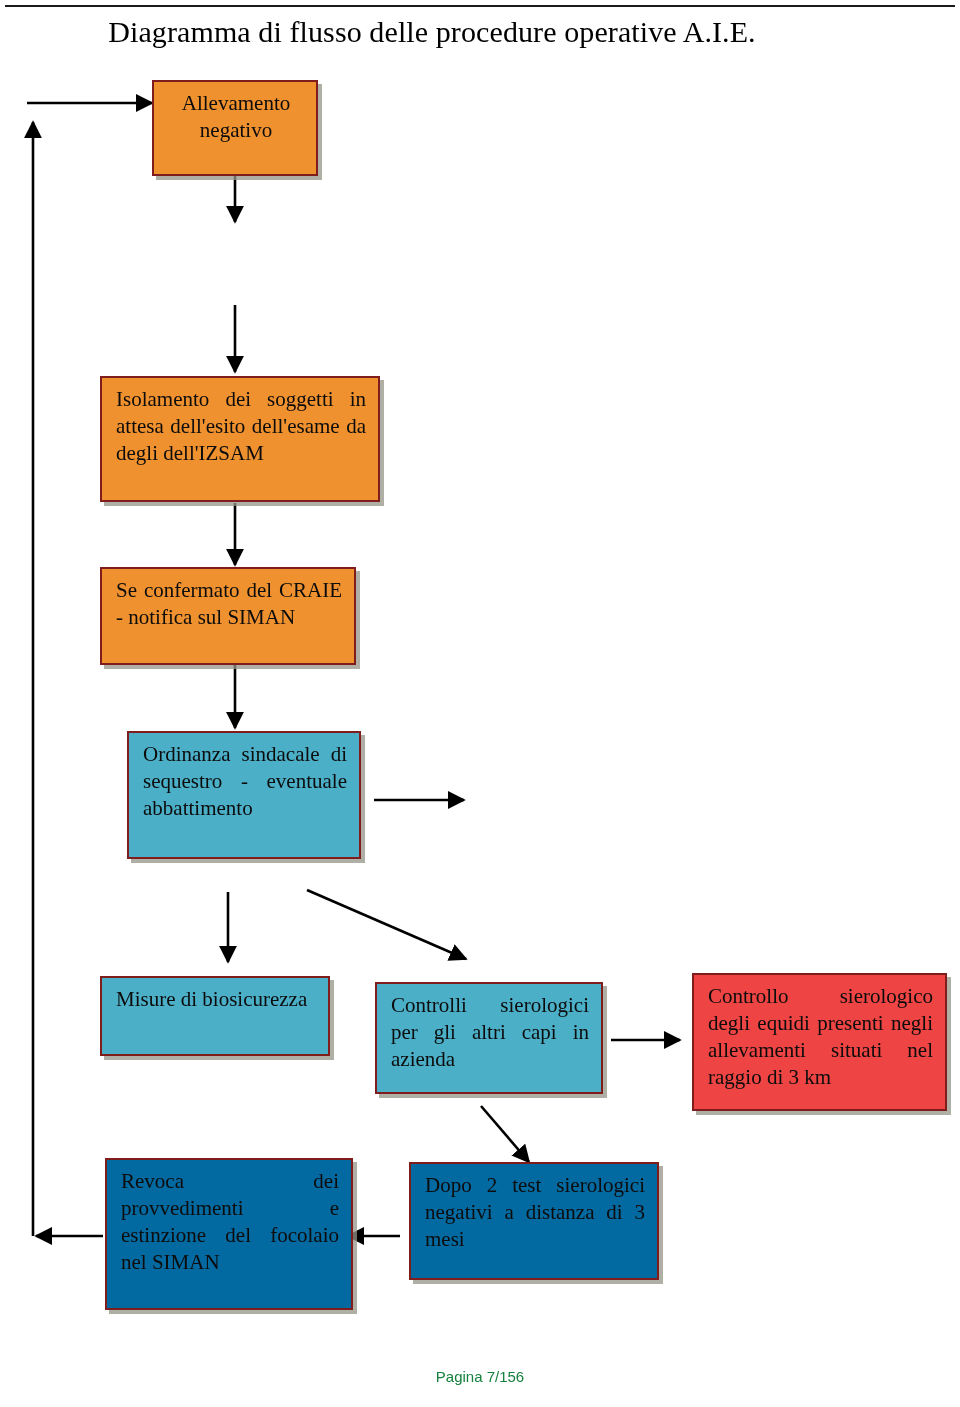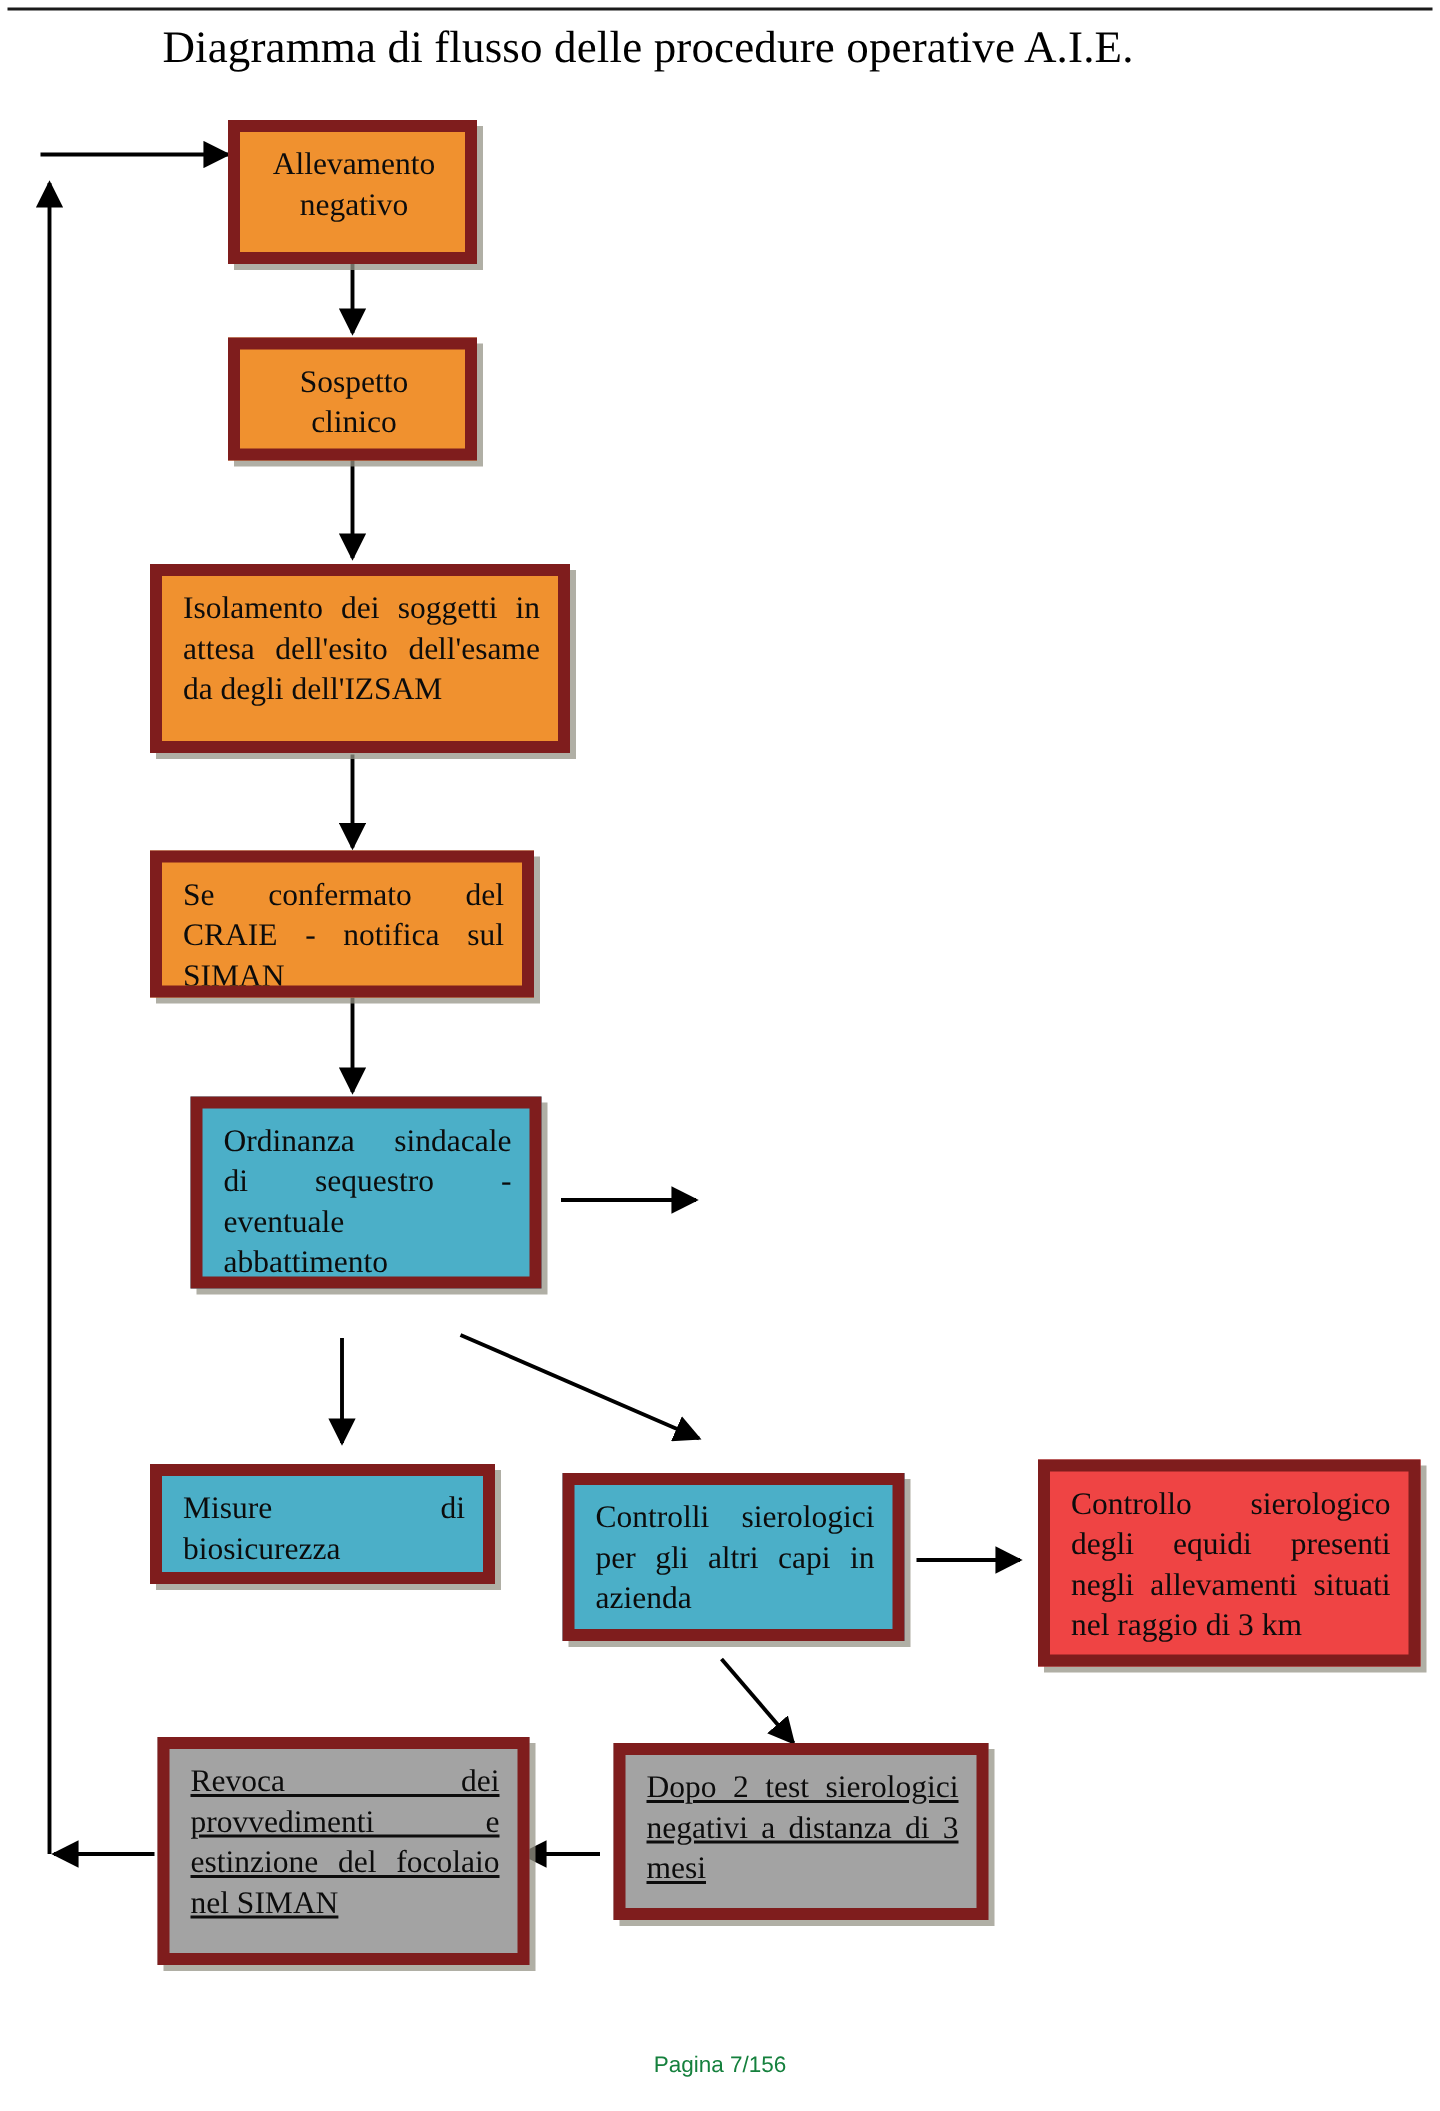--- a/index.html
+++ b/index.html
@@ -21,35 +21,35 @@
     text-align:center;
     font-family:"Liberation Serif","DejaVu Serif",serif;
     font-size:30px;line-height:36px;font-weight:normal;
     letter-spacing:0.1px;
     white-space:nowrap;
   }
 
   
   .node{
     position:absolute;box-sizing:border-box;
-    border:8px solid #7f1d1d;
+    border:2px solid #7f1d1d;
     box-shadow:4px 4px 0 0 rgba(150,148,135,0.75);
     padding:8px 12px 8px 14px;
     font-size:21px;line-height:27px;
     text-align:justify;
     text-justify:inter-word;
     color:#0c0c0c;
     overflow:hidden;
   }
   .node .txt{display:block;}
   .node.center{text-align:center;}
   .node.orange{background:#F0912F;}
   .node.teal{background:#4BAFC8;}
   .node.green{background:#ef4444;}
-  .node.red{background:#a3a3a3;text-decoration:underline;}
+  .node.red{background:#0369a1;}
 
   
   #links{position:absolute;left:0;top:0;width:960px;height:1407px;pointer-events:none;}
 
   .footer{
     position:absolute;left:0;top:1368px;width:960px;text-align:center;
     font-family:"Liberation Sans","DejaVu Sans",sans-serif;
     font-size:15px;color:#15803d;
   }
 </style>
@@ -114,23 +114,20 @@
 
     <g>
       <path d="M 400 1236 L 348 1236" stroke="#000" stroke-width="2.6" fill="none" marker-end="url(#ah)"></path>
     </g>
   </svg>
 
   <div class="node orange center" style="left:152px;top:80px;width:166px;height:96px;">
     <span class="txt">Allevamento negativo</span>
   </div>
 
-  <div class="node orange center" style="left:152px;top:225px;width:166px;height:82px;">
-    <span class="txt">Sospetto clinico</span>
-  </div>
 
   <div class="node orange" style="left:100px;top:376px;width:280px;height:126px;">
     <span class="txt">Isolamento dei soggetti in attesa dell'esito dell'esame da degli dell'IZSAM</span>
   </div>
 
   <div class="node orange" style="left:100px;top:567px;width:256px;height:98px;">
     <span class="txt">Se confermato del CRAIE - notifica sul SIMAN</span>
   </div>
 
   <div class="node teal" style="left:127px;top:731px;width:234px;height:128px;">

